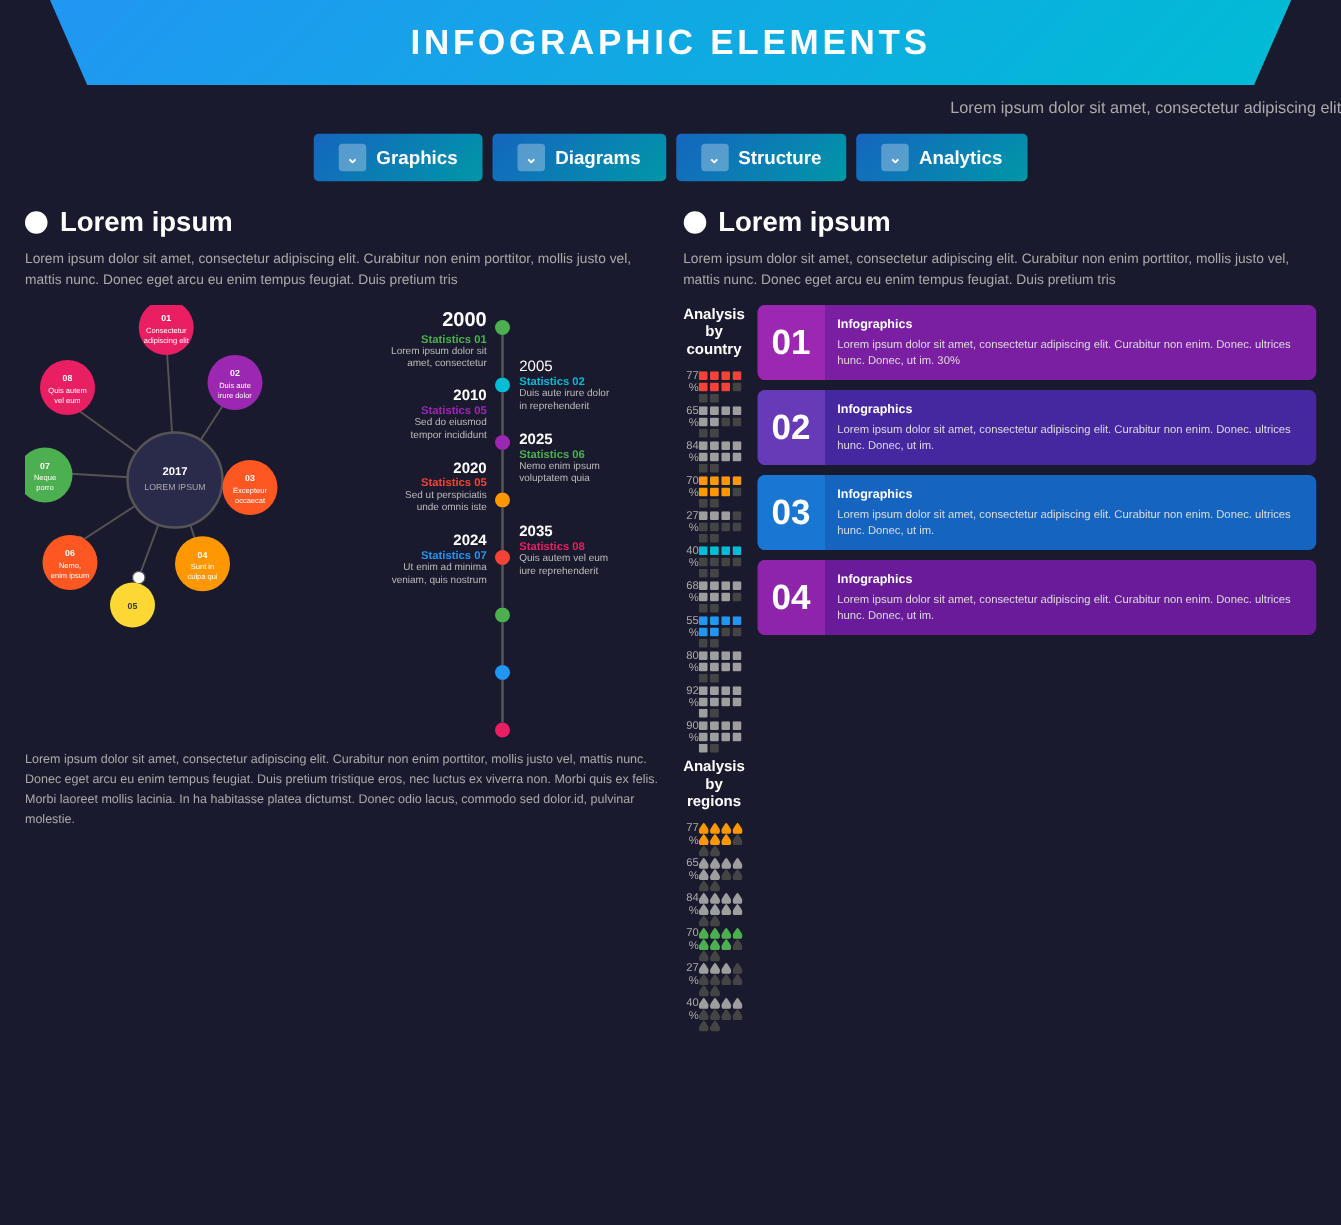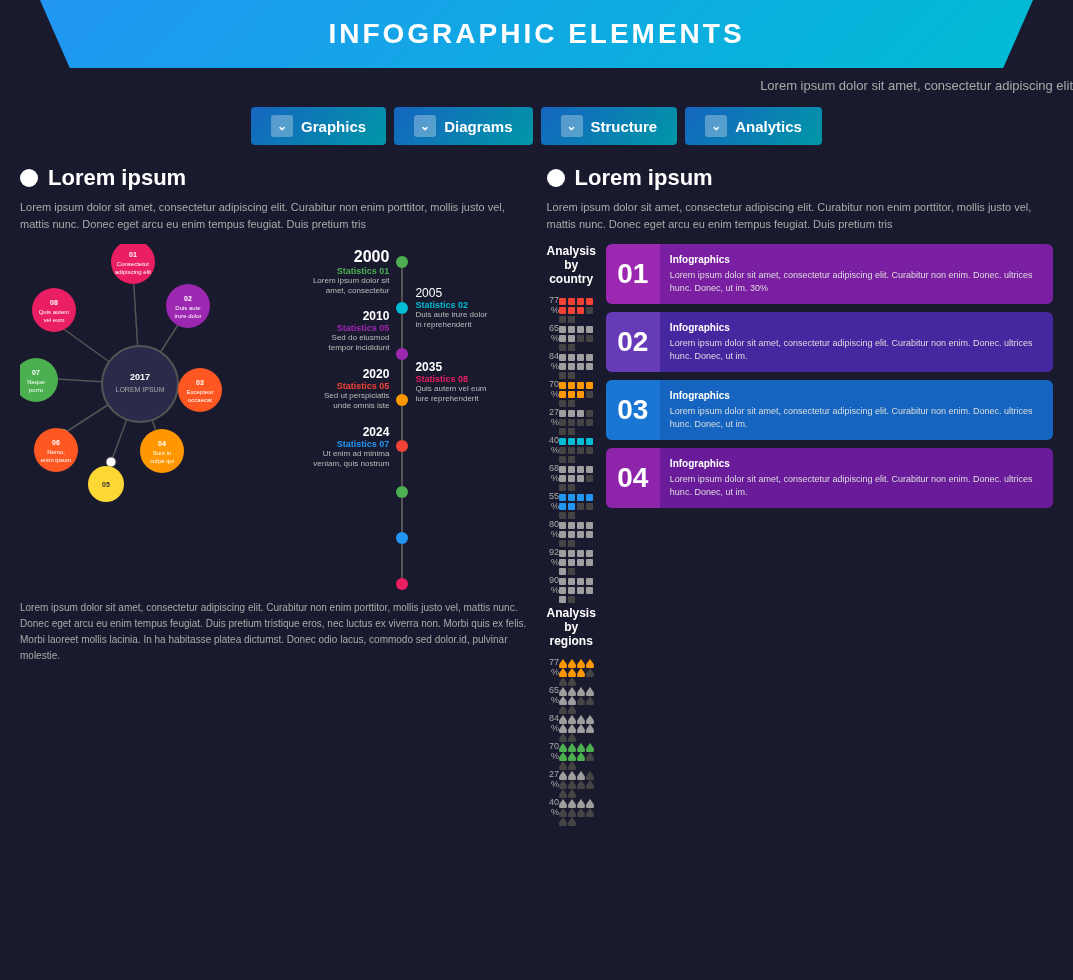--- a/index.html
+++ b/index.html
@@ -319,20 +319,25 @@
               <div style="width:12px;height:12px;border-radius:50%;background:#2196F3;"></div>
               <div style="width:2px;height:34px;background:#555;"></div>
               <div style="width:12px;height:12px;border-radius:50%;background:#E91E63;"></div>
             </div>
 
             <div style="flex:1;">
               <div style="margin-bottom:8px; min-height:46px; margin-top:38px;">
                 <div style="font-weight:400; font-size:12px; color:#fff;">2005</div>
                 <div style="font-weight:700; color:#00BCD4; font-size:9px;">Statistics 02</div>
                 <div style="color:#bbb; font-size:8px; line-height:1.3;">Duis aute irure dolor<br>in reprehenderit</div>
+              </div>
+              <div style="margin-bottom:8px; min-height:46px; margin-top:12px;">
+                <div style="font-weight:900; font-size:12px; color:#fff;">2025</div>
+                <div style="font-weight:700; color:#4CAF50; font-size:9px;">Statistics 06</div>
+                <div style="color:#bbb; font-size:8px; line-height:1.3;">Nemo enim ipsum<br>voluptatem quia</div>
               </div>
               <div style="margin-bottom:8px; min-height:46px; margin-top:28px;">
                 <div style="font-weight:900; font-size:12px; color:#fff;">2035</div>
                 <div style="font-weight:700; color:#E91E63; font-size:9px;">Statistics 08</div>
                 <div style="color:#bbb; font-size:8px; line-height:1.3;">Quis autem vel eum<br>iure reprehenderit</div>
               </div>
             </div>
           </div>
         </div>
       </div>

